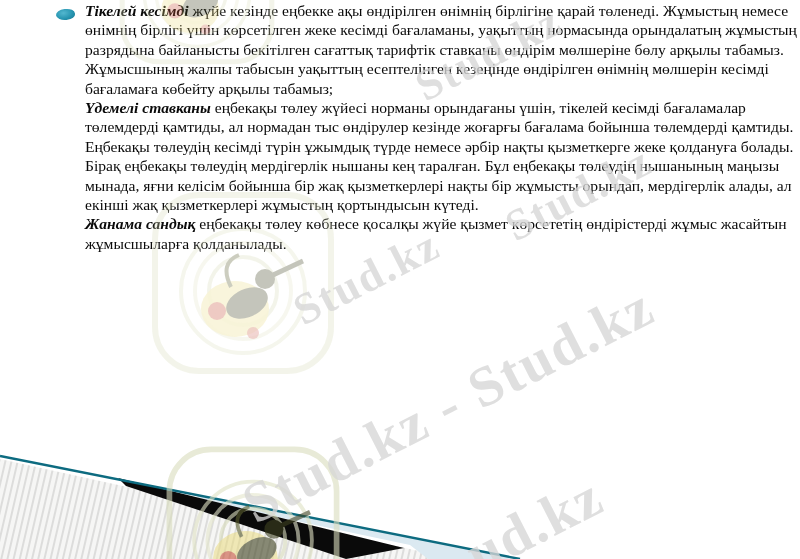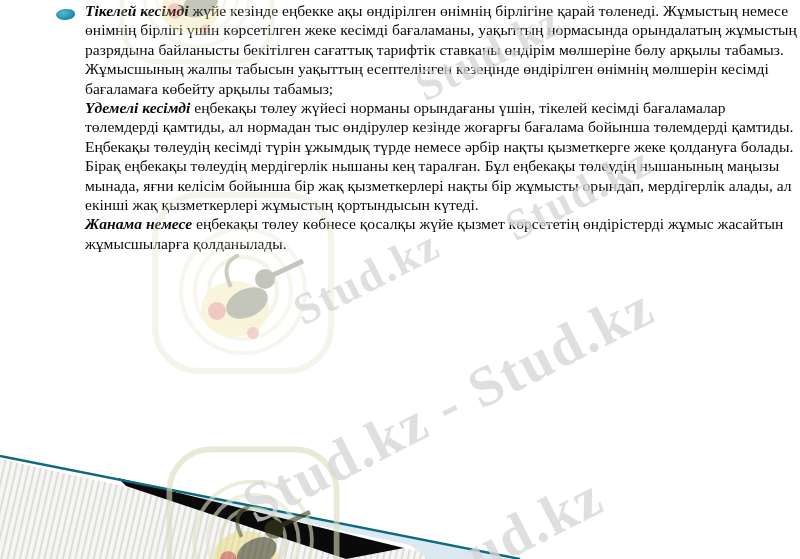--- a/index.html
+++ b/index.html
@@ -60,23 +60,23 @@
     <polygon points="0,459 455,559 0,559" fill="url(#hatch)"></polygon>
     <polygon points="196,495 520,559 428,559 410,545 202,501" fill="#dbe9f1"></polygon>
     <polygon points="118,478 404,548 346,559 126,486" fill="#0a0a0a"></polygon>
     <line x1="0" y1="456" x2="520" y2="559" stroke="#0d6b80" stroke-width="2.4"></line>
   </svg>
 
   <div class="bullet"></div>
 
   <div class="content">
     <p><span class="lead">Тікелей кесімді</span><span> жүйе кезінде еңбекке ақы өндірілген өнімнің бірлігіне қарай төленеді. Жұмыстың немесе өнімнің  бірлігі үшін көрсетілген жеке кесімді бағаламаны, уақыттың нормасында орындалатың жұмыстың  разрядына байланысты бекітілген сағаттық тарифтік  ставканы өндірім мөлшеріне бөлу арқылы табамыз. Жұмысшының  жалпы табысын уақыттың есептелінген кезеңінде өндірілген өнімнің мөлшерін кесімді бағаламаға көбейту арқылы табамыз;</span></p>
-    <p><span class="lead">Үдемелі кесімді</span><span> еңбекақы төлеу жүйесі норманы  орындағаны үшін, тікелей кесімді бағаламалар төлемдерді қамтиды, ал нормадан тыс өндірулер кезінде жоғарғы бағалама бойынша төлемдерді қамтиды.</span></p>
+    <p><span class="lead">Үдемелі ставканы</span><span> еңбекақы төлеу жүйесі норманы  орындағаны үшін, тікелей кесімді бағаламалар төлемдерді қамтиды, ал нормадан тыс өндірулер кезінде жоғарғы бағалама бойынша төлемдерді қамтиды.</span></p>
     <p><span>Еңбекақы төлеудің кесімді түрін ұжымдық түрде немесе әрбір нақты қызметкерге жеке қолдануға  болады. Бірақ еңбекақы төлеудің  мердігерлік нышаны кең таралған. Бұл еңбекақы төлеудің нышанының маңызы мынада, яғни келісім бойынша бір жақ қызметкерлері нақты бір жұмысты орындап, мердігерлік алады, ал екінші жақ қызметкерлері  жұмыстың қортындысын күтеді.</span></p>
-    <p><span class="lead">Жанама немесе</span><span> еңбекақы төлеу көбнесе қосалқы жүйе қызмет көрсететің  өндірістерді жұмыс жасайтын жұмысшыларға қолданылады.</span></p>
+    <p><span class="lead">Жанама сандық</span><span> еңбекақы төлеу көбнесе қосалқы жүйе қызмет көрсететің  өндірістерді жұмыс жасайтын жұмысшыларға қолданылады.</span></p>
   </div>
 
   <div class="wm-layer">
 
     <svg width="0" height="0" style="position:absolute">
       <symbol id="studlogo" viewBox="0 0 100 100">
         <rect x="6" y="6" width="88" height="88" rx="22" fill="none" stroke="#d9ddbd" stroke-width="3"></rect>
         <circle cx="50" cy="54" r="31" fill="none" stroke="#dfe2c4" stroke-width="2"></circle>
         <circle cx="50" cy="54" r="24" fill="none" stroke="#e5e7cd" stroke-width="2"></circle>
         <circle cx="50" cy="54" r="17" fill="none" stroke="#d9ddbd" stroke-width="2"></circle>

